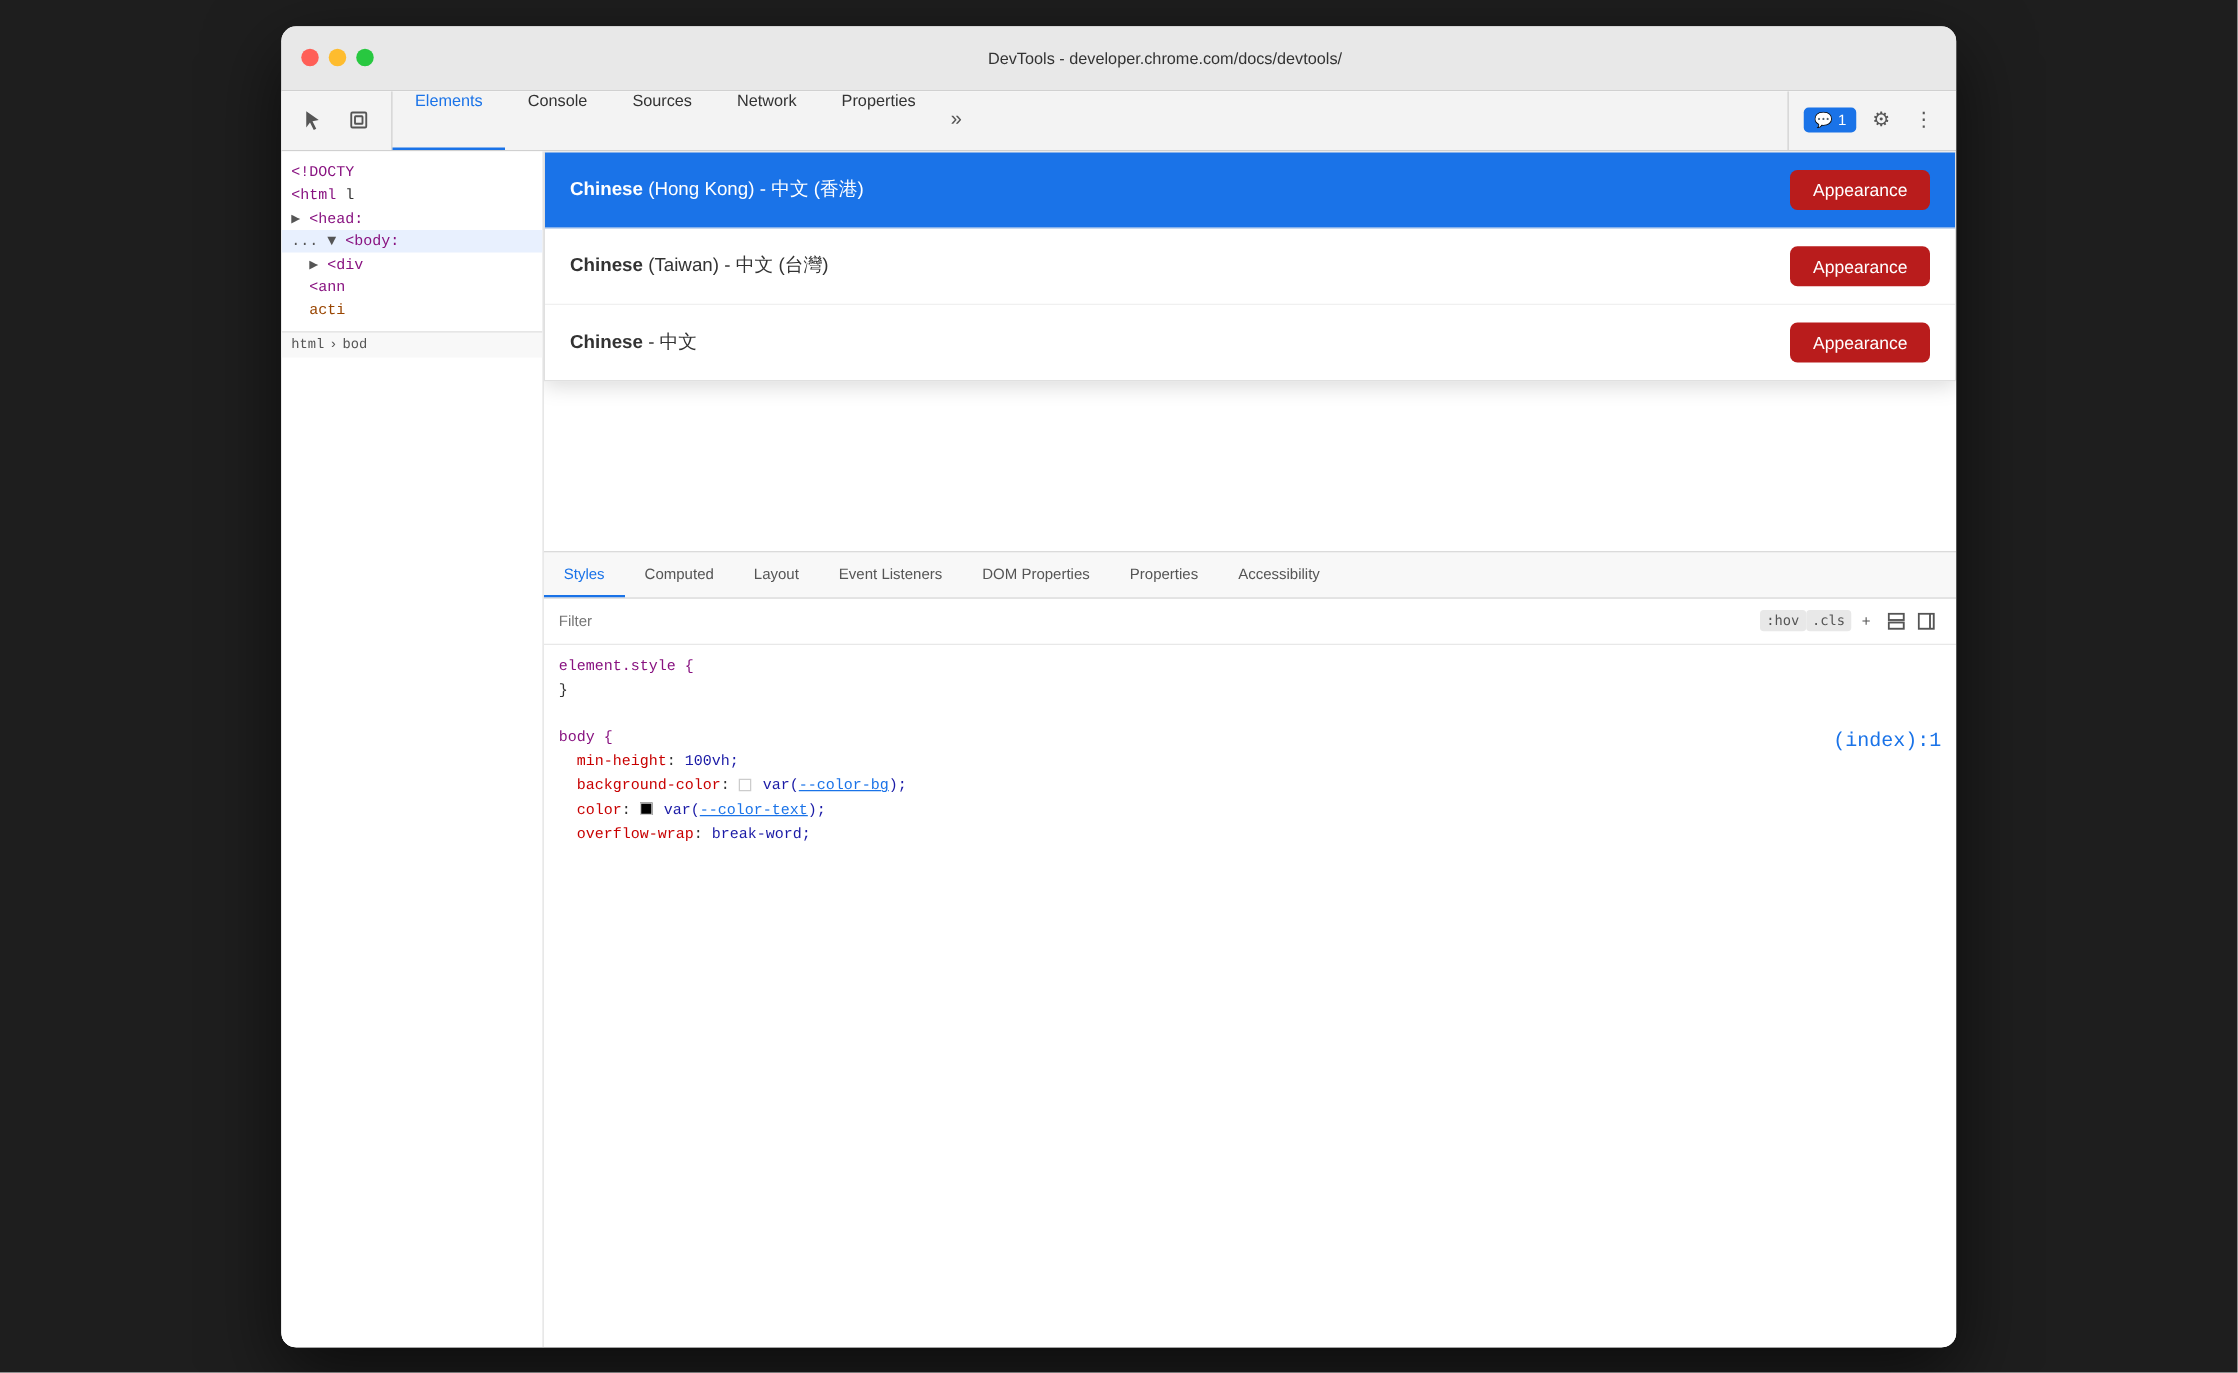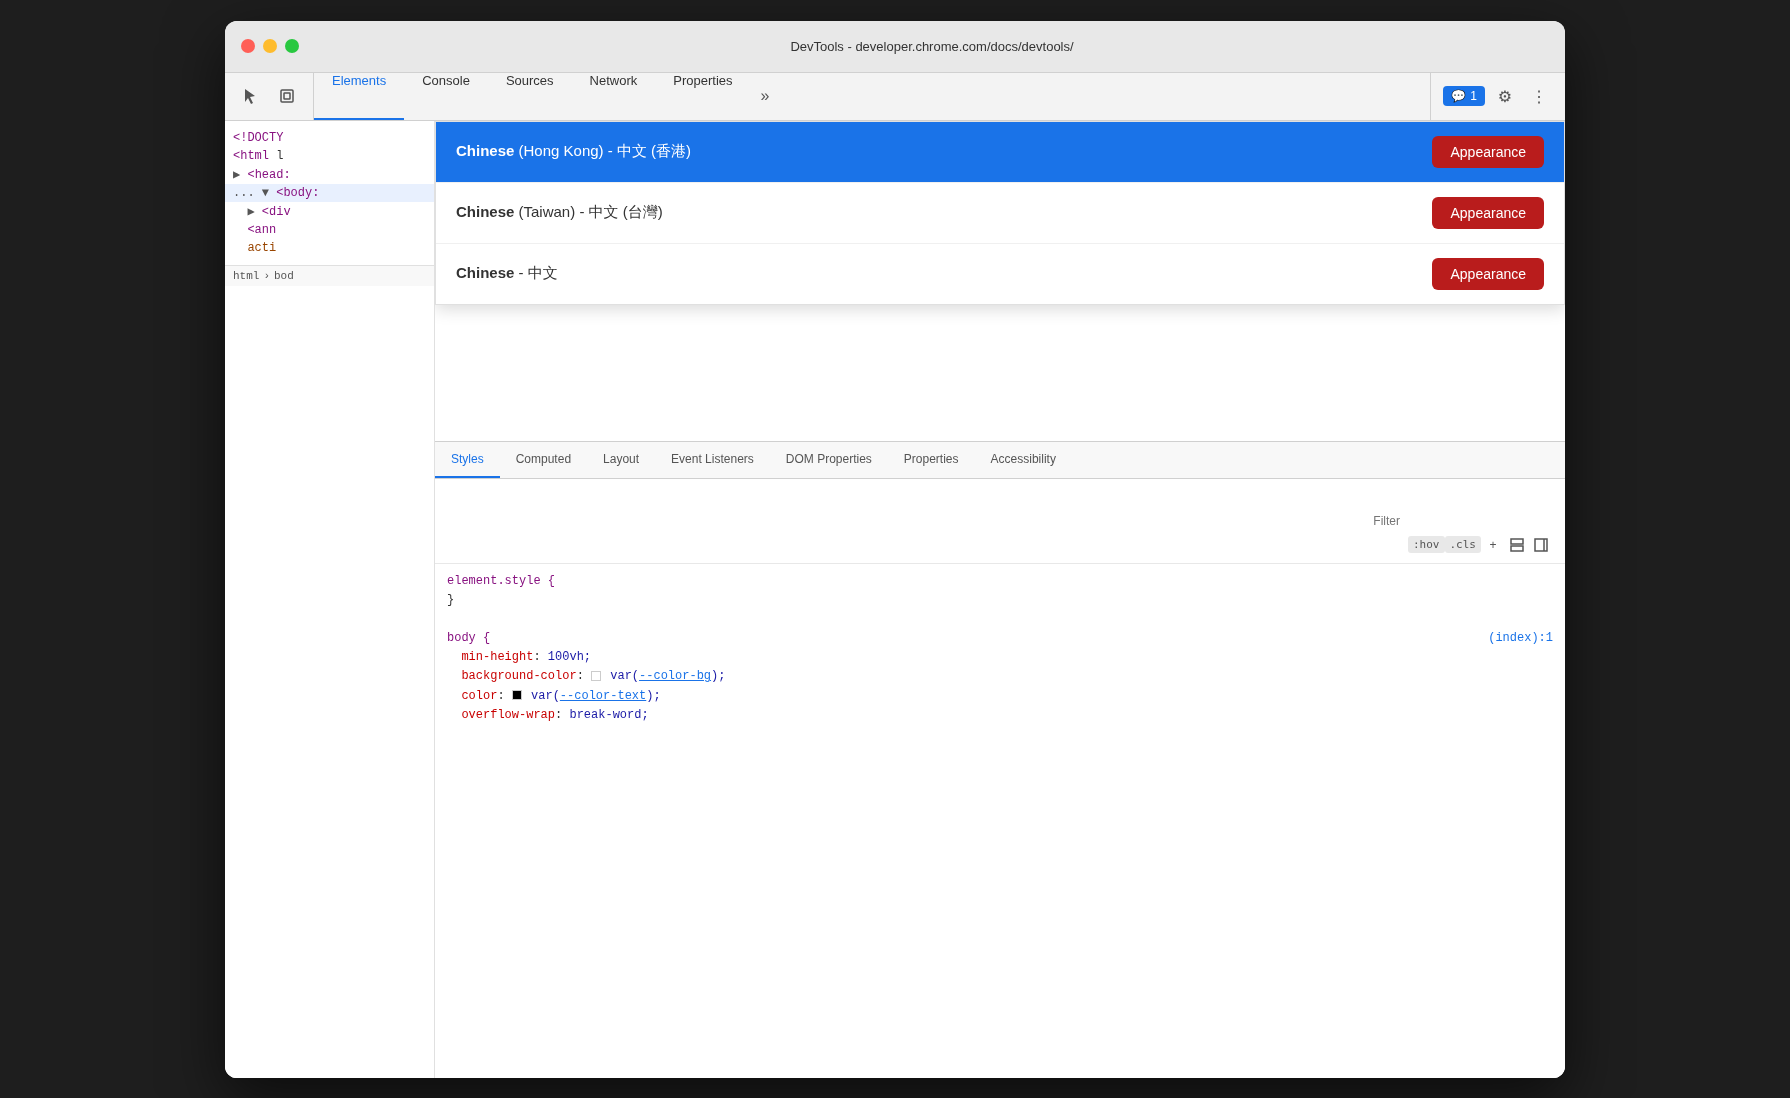--- a/index.html
+++ b/index.html
@@ -273,29 +273,27 @@
       background: #fff;
       gap: 8px;
     }
     .filter-input {
       flex: 1;
       border: none;
       outline: none;
       font-size: 12px;
       color: #333;
       background: transparent;
-      text-align: right;
     }
     .filter-right {
       display: flex;
       align-items: center;
       gap: 0;
       font-size: 12px;
       color: #555;
-      margin-top: 48px;
     }
     .filter-badge {
       background: #e8e8e8;
       border-radius: 3px;
       padding: 2px 5px;
       font-family: monospace;
       font-size: 11px;
       cursor: pointer;
     }
     .filter-icon-btn {
@@ -317,21 +315,21 @@
     }
     .css-selector { color: #881280; }
     .css-brace { color: #333; }
     .css-prop { color: #c80000; }
     .css-colon { color: #333; }
     .css-value { color: #1a1aa6; }
     .css-link { color: #1a73e8; text-decoration: underline; cursor: pointer; }
     .css-source {
       float: right;
       color: #1a73e8;
-      font-size: 12px;
+      font-size: 16px;
     }
     .color-swatch {
       display: inline-block;
       width: 10px;
       height: 10px;
       border: 1px solid #ccc;
       margin-right: 2px;
       vertical-align: middle;
     }
     .color-swatch.white { background: #ffffff; }

